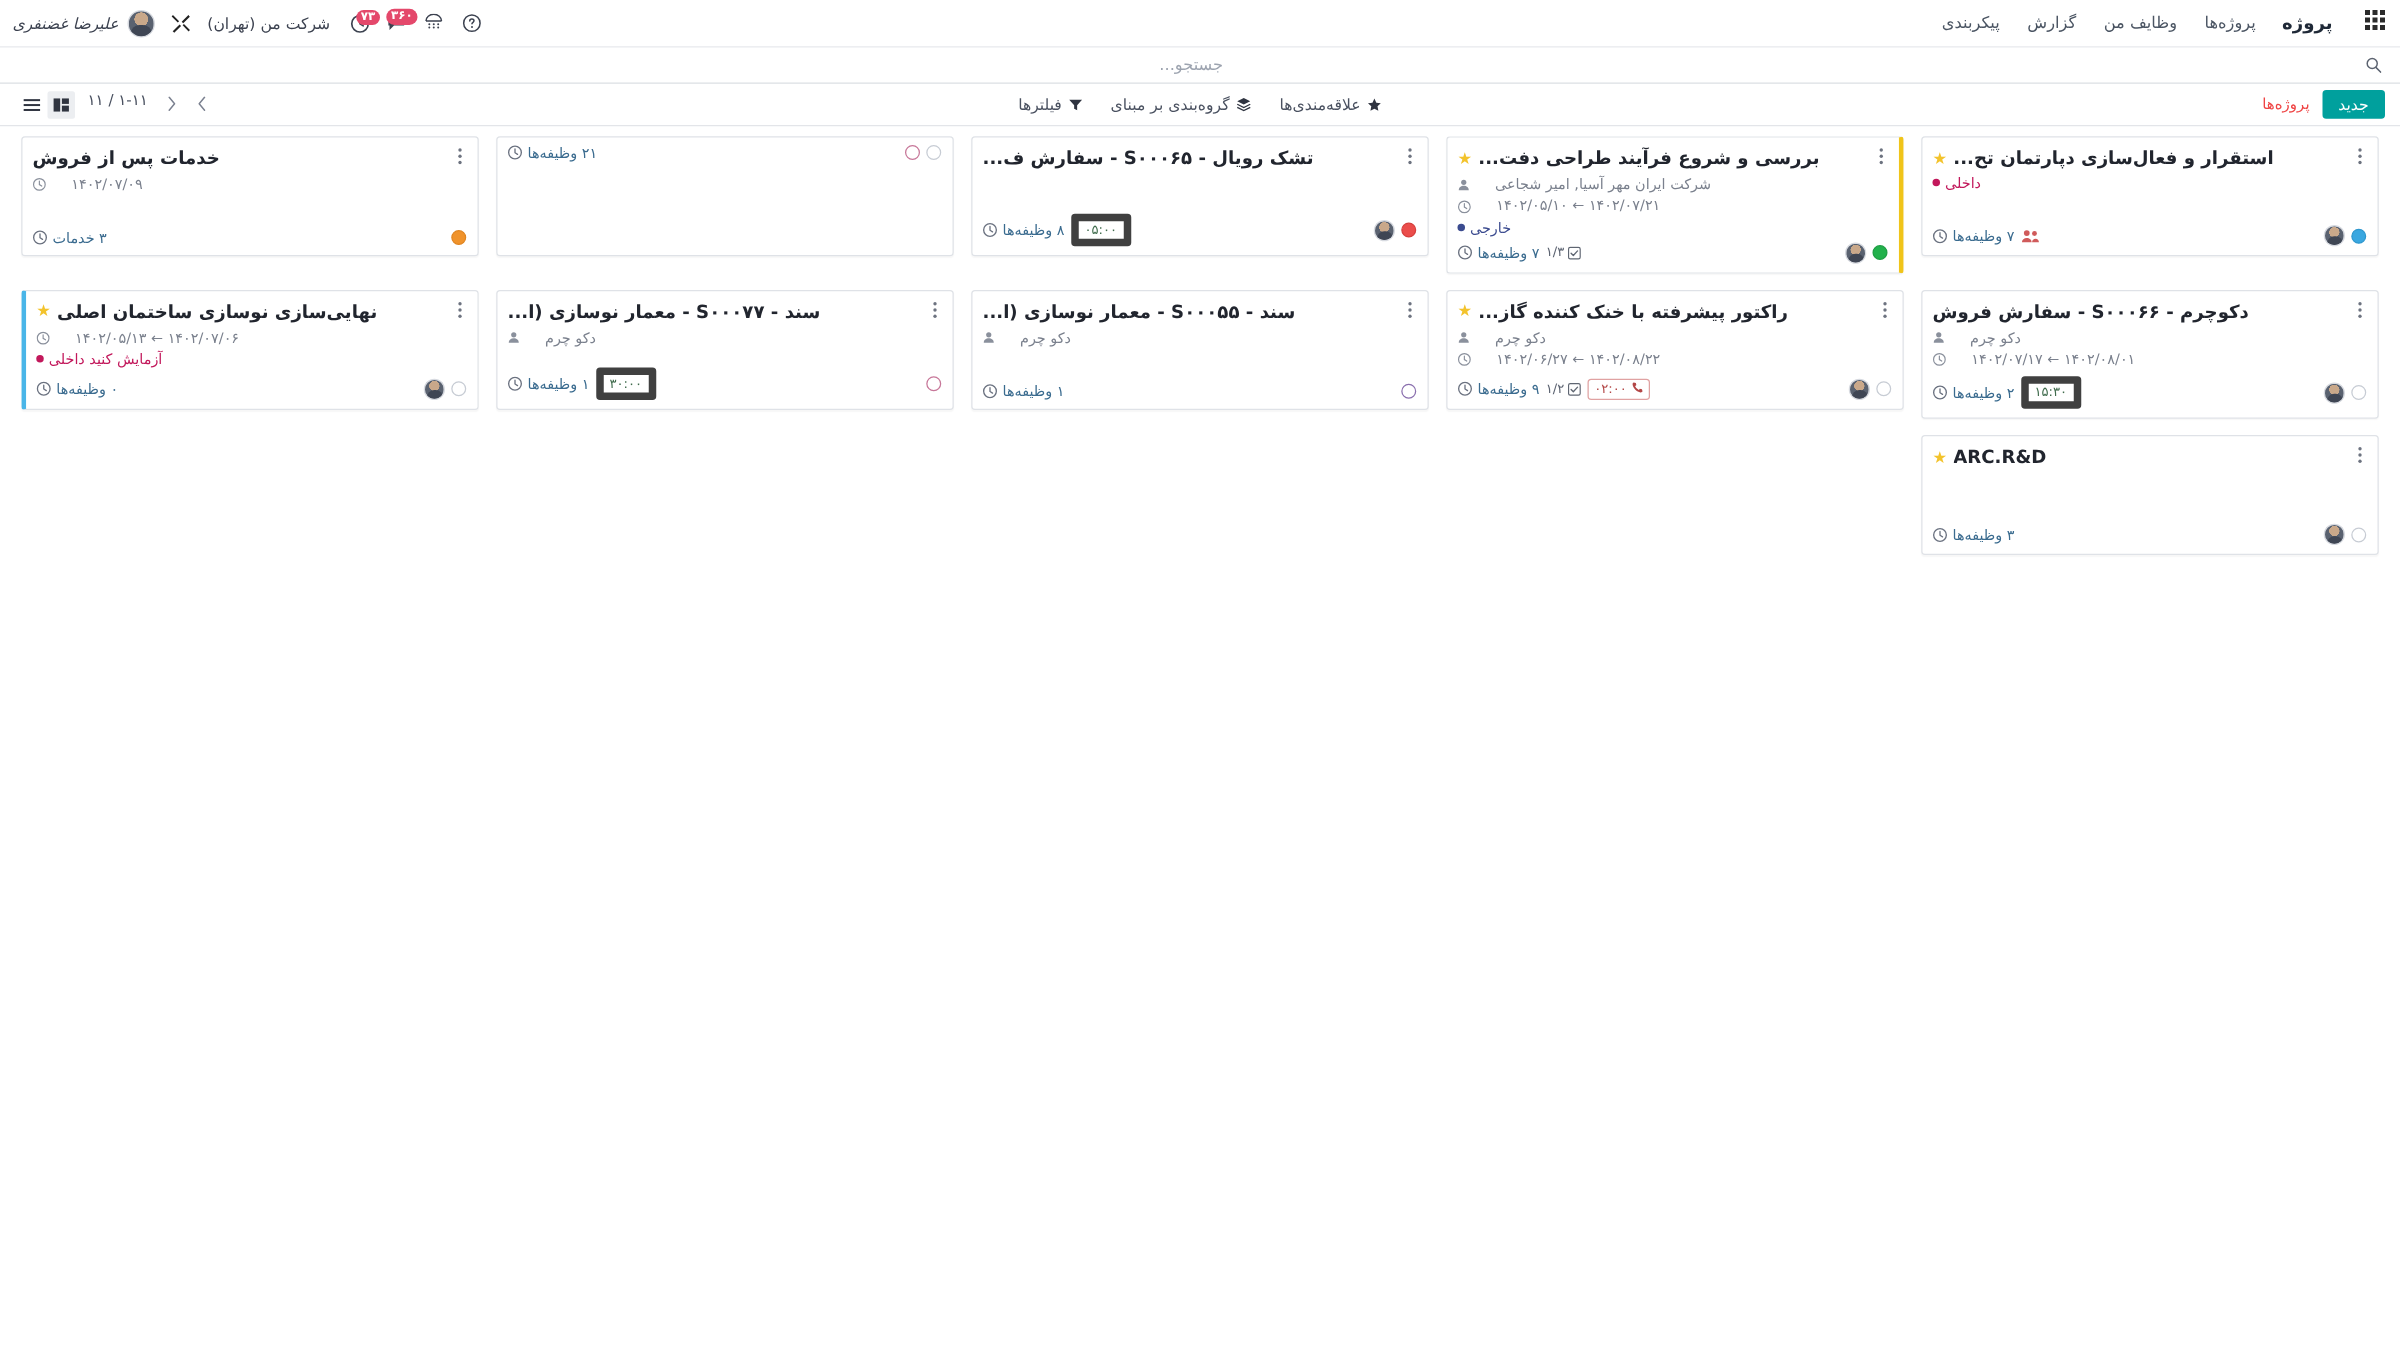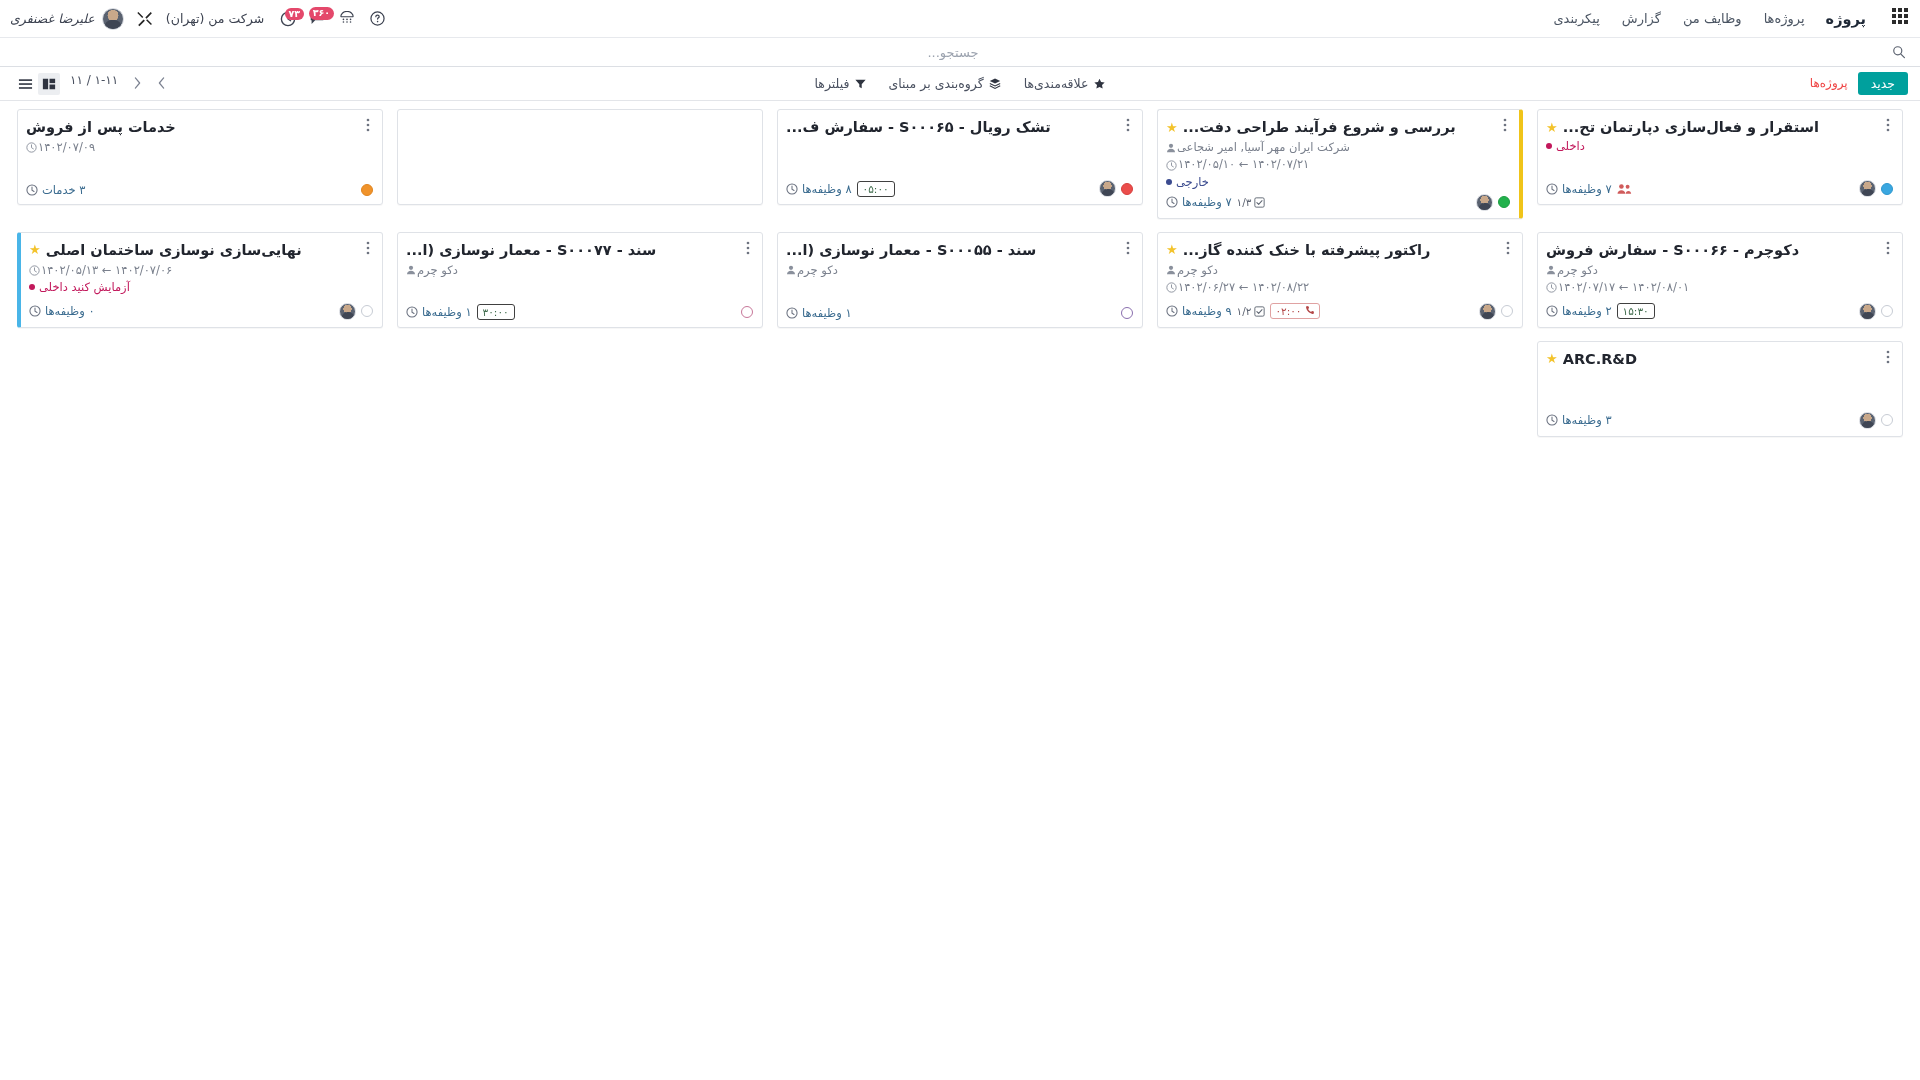--- a/index.html
+++ b/index.html
@@ -178,41 +178,41 @@
   .kc-title .ttext { overflow: hidden; text-overflow: ellipsis; white-space: nowrap; }
   .star { color: #f3c32c; font-size: 13px; flex: none; line-height: 1; }
   .kmenu {
     color: #6d7380; font-size: 14px; cursor: pointer; line-height: .8;
     letter-spacing: 0; padding: 0 2px; flex: none; user-select: none;
   }
   .kc-meta { margin-top: 3px; text-align: left; }
   .mrow {
     font-size: 11.5px; color: #7a808d; line-height: 1.5;
     display: flex; align-items: center; justify-content: flex-start;
-    gap: 1px; flex-direction: row-reverse;
+    gap: 20px; flex-direction: row-reverse;
   }
   .mrow .mi { flex: none; display: flex; align-items: center; color: #8a909c; }
   .mrow .dates { letter-spacing: .2px; direction: ltr; }
   .tagrow { display: flex; align-items: center; justify-content: flex-start; gap: 4px; margin-top: 1px; flex-direction: row-reverse; }
   .tagdot { width: 6px; height: 6px; border-radius: 50%; flex: none; }
   .tagtxt { font-size: 11.5px; }
 
   .kc-foot {
     display: flex; align-items: center; justify-content: space-between;
     padding: 5px 9px 7px 8px;
   }
   .foot-right { display: flex; align-items: center; gap: 5px; }
   .tasks-link {
     display: flex; align-items: center; gap: 4px;
     font-size: 11.5px; color: #3a6b8f; cursor: pointer; white-space: nowrap;
   }
   .tasks-link .clk { color: #6b7280; display: flex; align-items: center; }
   .foot-left { display: flex; align-items: center; gap: 5px; }
   .pill {
-    border: 1px solid #404040; color: #3f6b4c; background: #fff;
+    border: 6px solid #404040; color: #3f6b4c; background: #fff;
     font-size: 10.5px; border-radius: 3px; padding: 1px 5px;
     white-space: nowrap; letter-spacing: .2px;
   }
   .minipill {
     display: inline-flex; align-items: center; gap: 3px;
     font-size: 10.5px; color: #5b6270;
   }
   .chk { color: #5f6672; display: flex; align-items: center; }
   .phone-pill {
     display: inline-flex; align-items: center; gap: 3px;
@@ -538,20 +538,37 @@
                   <path d="M6.5 3.4v3.3l2.2 1.4" fill="none" stroke="#6b7280" stroke-width="1.15" stroke-linecap="round"></path>
                 </svg>
               </span>
             </span>
           </div>
         </div>
       </div>
     </div>
     <div class="kcol">
       <div class="kcard">
+        <div class="kc-foot">
+          <div class="foot-left">
+            <span class="dot plainw"></span>
+            <span class="dot pink"></span>
+          </div>
+          <div class="foot-right">
+            <span class="tasks-link">
+              <span>۲۱ وظیفه‌ها</span>
+              <span class="clk">
+                <svg width="12" height="12" viewBox="0 0 13 13">
+                  <circle cx="6.5" cy="6.5" r="5.5" fill="none" stroke="#6b7280" stroke-width="1.15"></circle>
+                  <path d="M6.5 3.4v3.3l2.2 1.4" fill="none" stroke="#6b7280" stroke-width="1.15" stroke-linecap="round"></path>
+                </svg>
+              </span>
+            </span>
+          </div>
+        </div>
       </div>
     </div>
     <div class="kcol">
       <div class="kcard">
         <div class="kc-top">
           <div class="kc-head">
             <span class="kmenu"><svg width="4" height="14" viewBox="0 0 4 14">
                 <circle cx="2" cy="2" r="1.35" fill="#6d7380"></circle>
                 <circle cx="2" cy="7" r="1.35" fill="#6d7380"></circle>
                 <circle cx="2" cy="12" r="1.35" fill="#6d7380"></circle>

